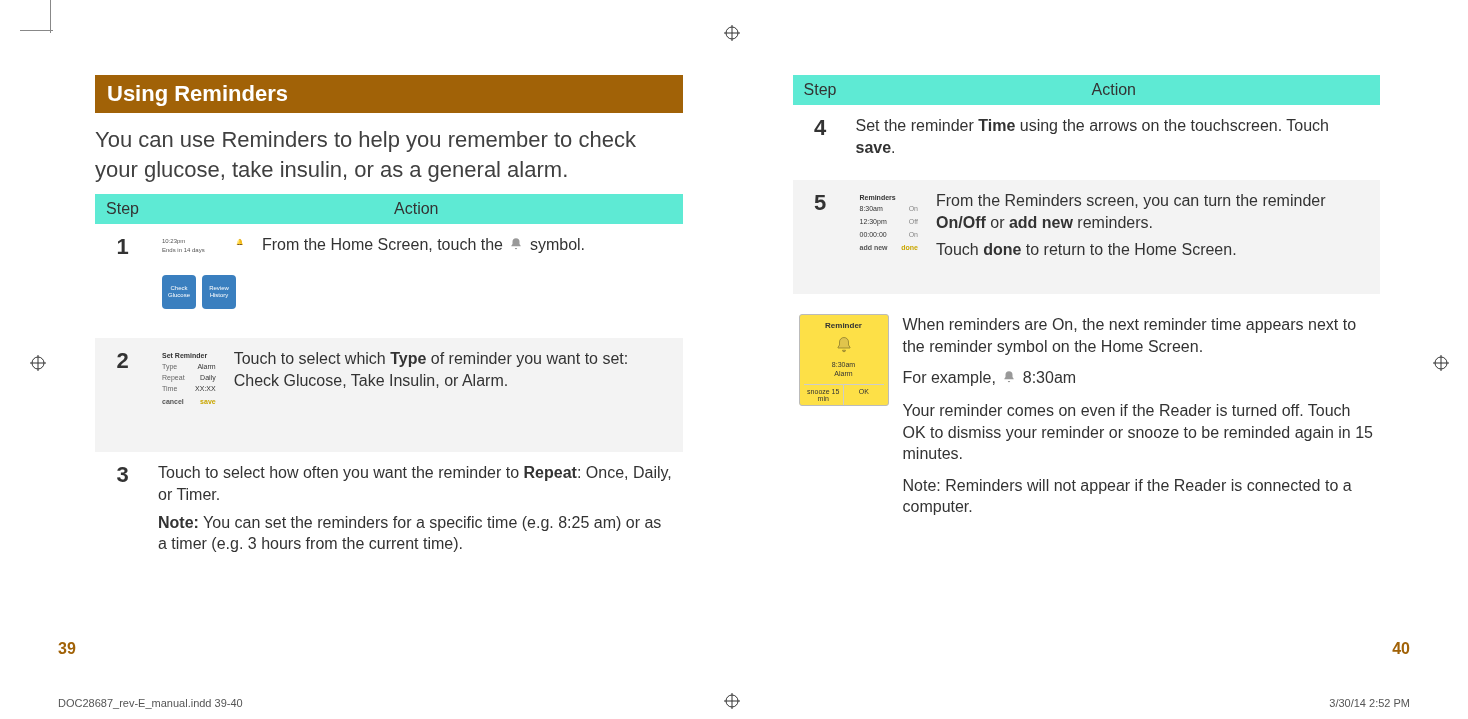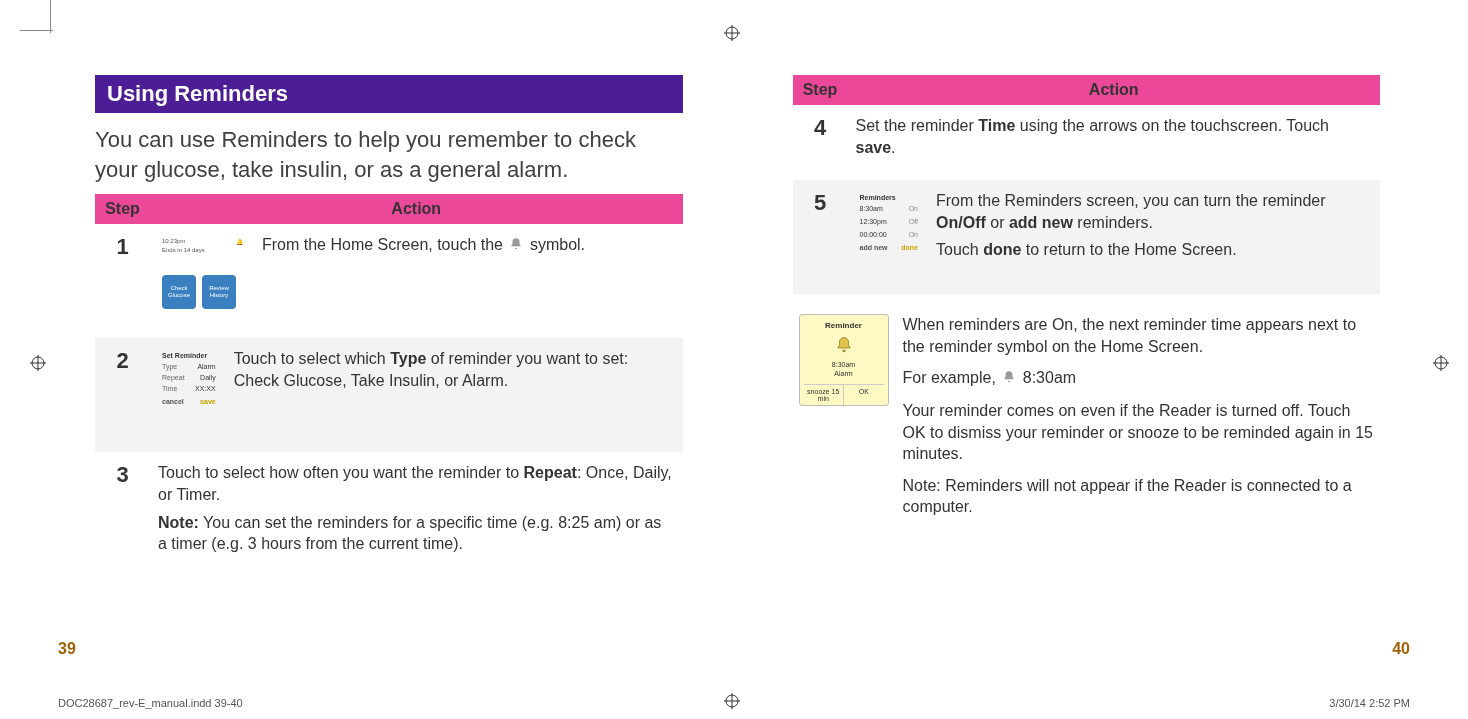--- a/index.html
+++ b/index.html
@@ -19,30 +19,30 @@
   .reg-bottom { position:absolute; top:693px; left:724px; }
   .reg-left { position:absolute; top:355px; left:30px; }
   .reg-right { position:absolute; top:355px; left:1433px; }
   .reg svg { display:block; }
 
   .spread { display:flex; position:absolute; top:75px; left:95px; width:1285px; }
   .page { width:590px; }
   .page-right { margin-left:110px; }
 
   .section-title {
-    background:#4c1d95;
+    background:#a16207;
     color:#fff;
     font-size:22px;
     font-weight:bold;
     padding:6px 12px;
     margin-bottom:12px;
   }
   .intro { font-size:22px; color:#404040; line-height:1.35; margin-bottom:10px; }
 
-  .tbl-head { display:flex; background:#ec4899; font-weight:bold; font-size:16px;align-items:center; }
+  .tbl-head { display:flex; background:#5eead4; font-weight:normal; font-size:16px;align-items:center; }
   .col-step { width:55px; text-align:center; padding:6px 4px; }
   .col-action { flex:1; text-align:center; padding:6px 4px; }
   .tbl-head .col-action { text-align:center; }
 
   .row { display:flex; }
   .row.alt { background:#f3f3f3; }
   .row .col-step { font-size:22px; font-weight:bold; text-align:center; padding-top:10px; }
   .row .col-body { flex:1; padding:10px 8px 16px 8px; display:flex; gap:14px; }
   .row .col-body.textonly { display:block; }
   .action-txt { font-size:16px; line-height:1.35; }
@@ -65,21 +65,21 @@
   .mock .tiles { display:flex; gap:6px; margin-top:22px;}
   .mock .tile { width:34px; height:34px; background:#3a7fbf; border-radius:4px; color:#fff; font-size:6px; text-align:center; display:flex; align-items:center; justify-content:center; line-height:1.2;}
 
   .remlist .r { display:flex; justify-content:space-between; font-size:7px; margin-bottom:6px;}
   .remlist .r .t { color:#333; }
   .remlist .r .s { color:#888; }
   .remlist .addnew { font-weight:bold; }
   .remlist .done { color:#c9a600; font-weight:bold;}
 
   .popup {
-    width:90px; border:1px solid #bbb; background:#fef9c3;
+    width:90px; border:1px solid #bbb; background:#fde047;
     font-size:7px; color:#333; text-align:center; padding:6px 4px 0 4px;
     border-radius:3px;
   }
   .popup .ptitle { font-weight:bold; font-size:8px; margin-bottom:6px;}
   .popup .picon { margin:4px auto 6px auto; }
   .popup .ptxt { font-size:7px; margin-bottom:6px; line-height:1.2;}
   .popup .pbtns { display:flex; border-top:1px solid #ccc; }
   .popup .pbtn { flex:1; font-size:7px; padding:3px 0; }
   .popup .pbtn:first-child { border-right:1px solid #ccc; }
 

